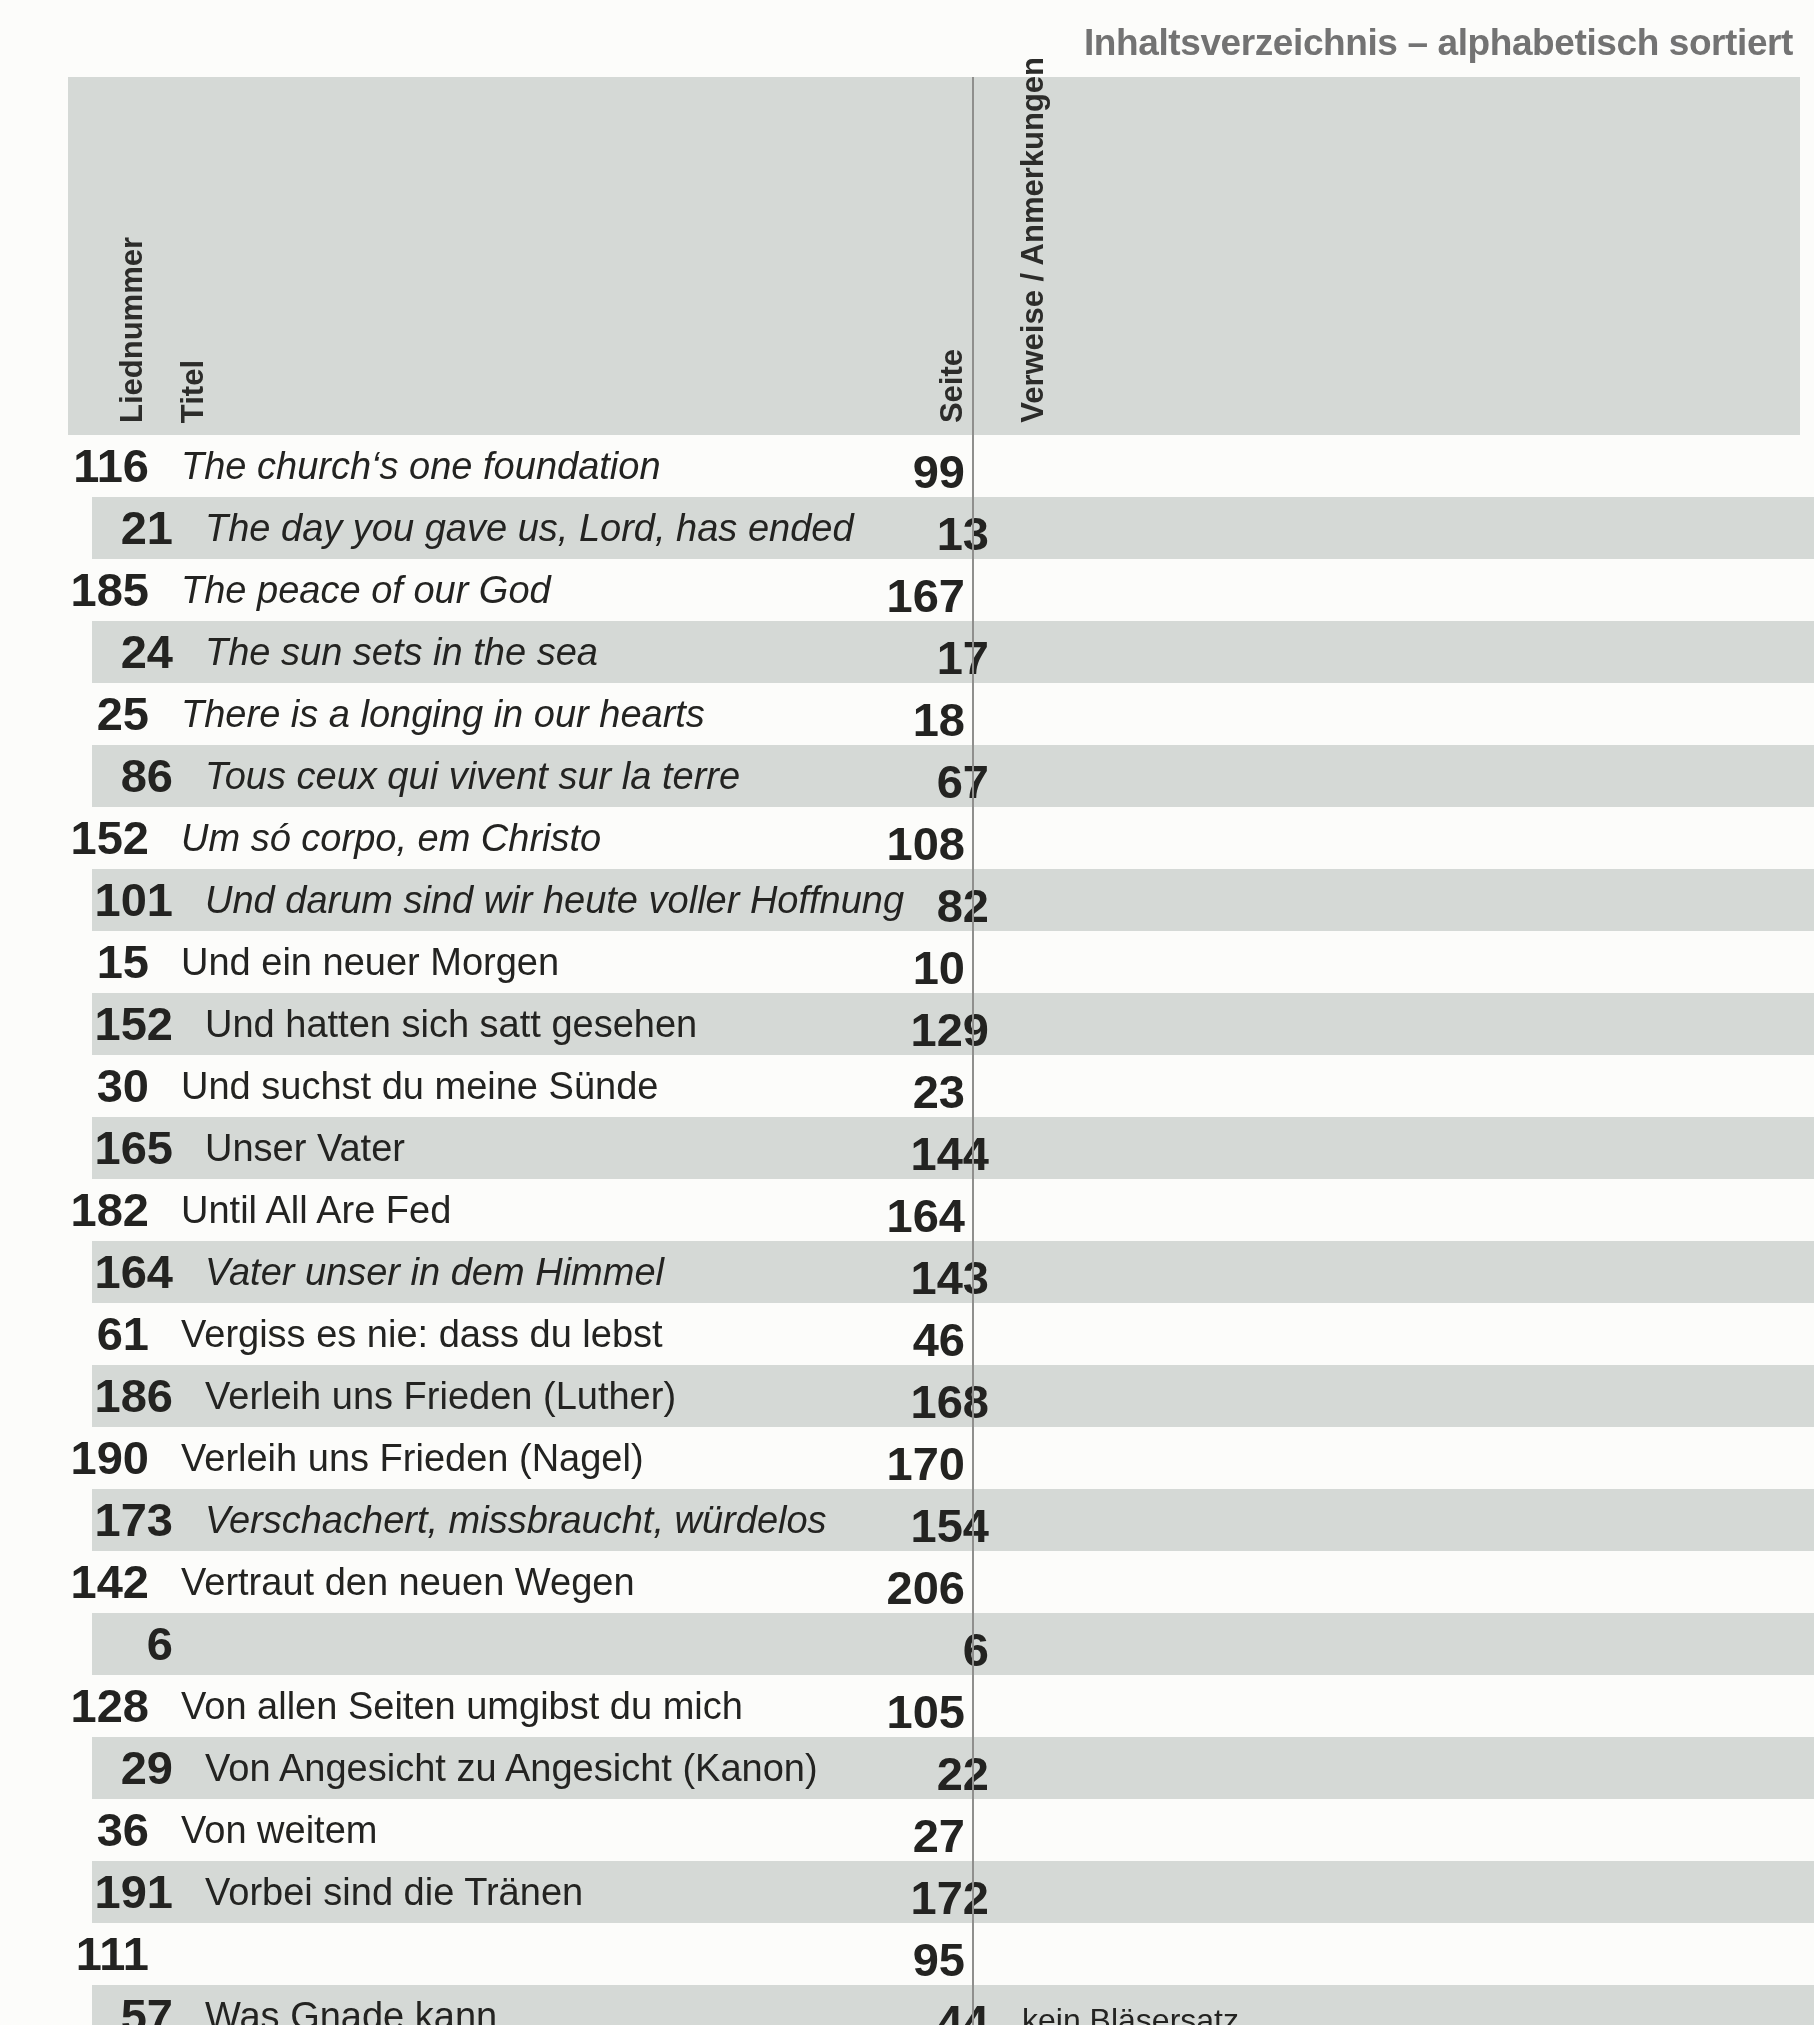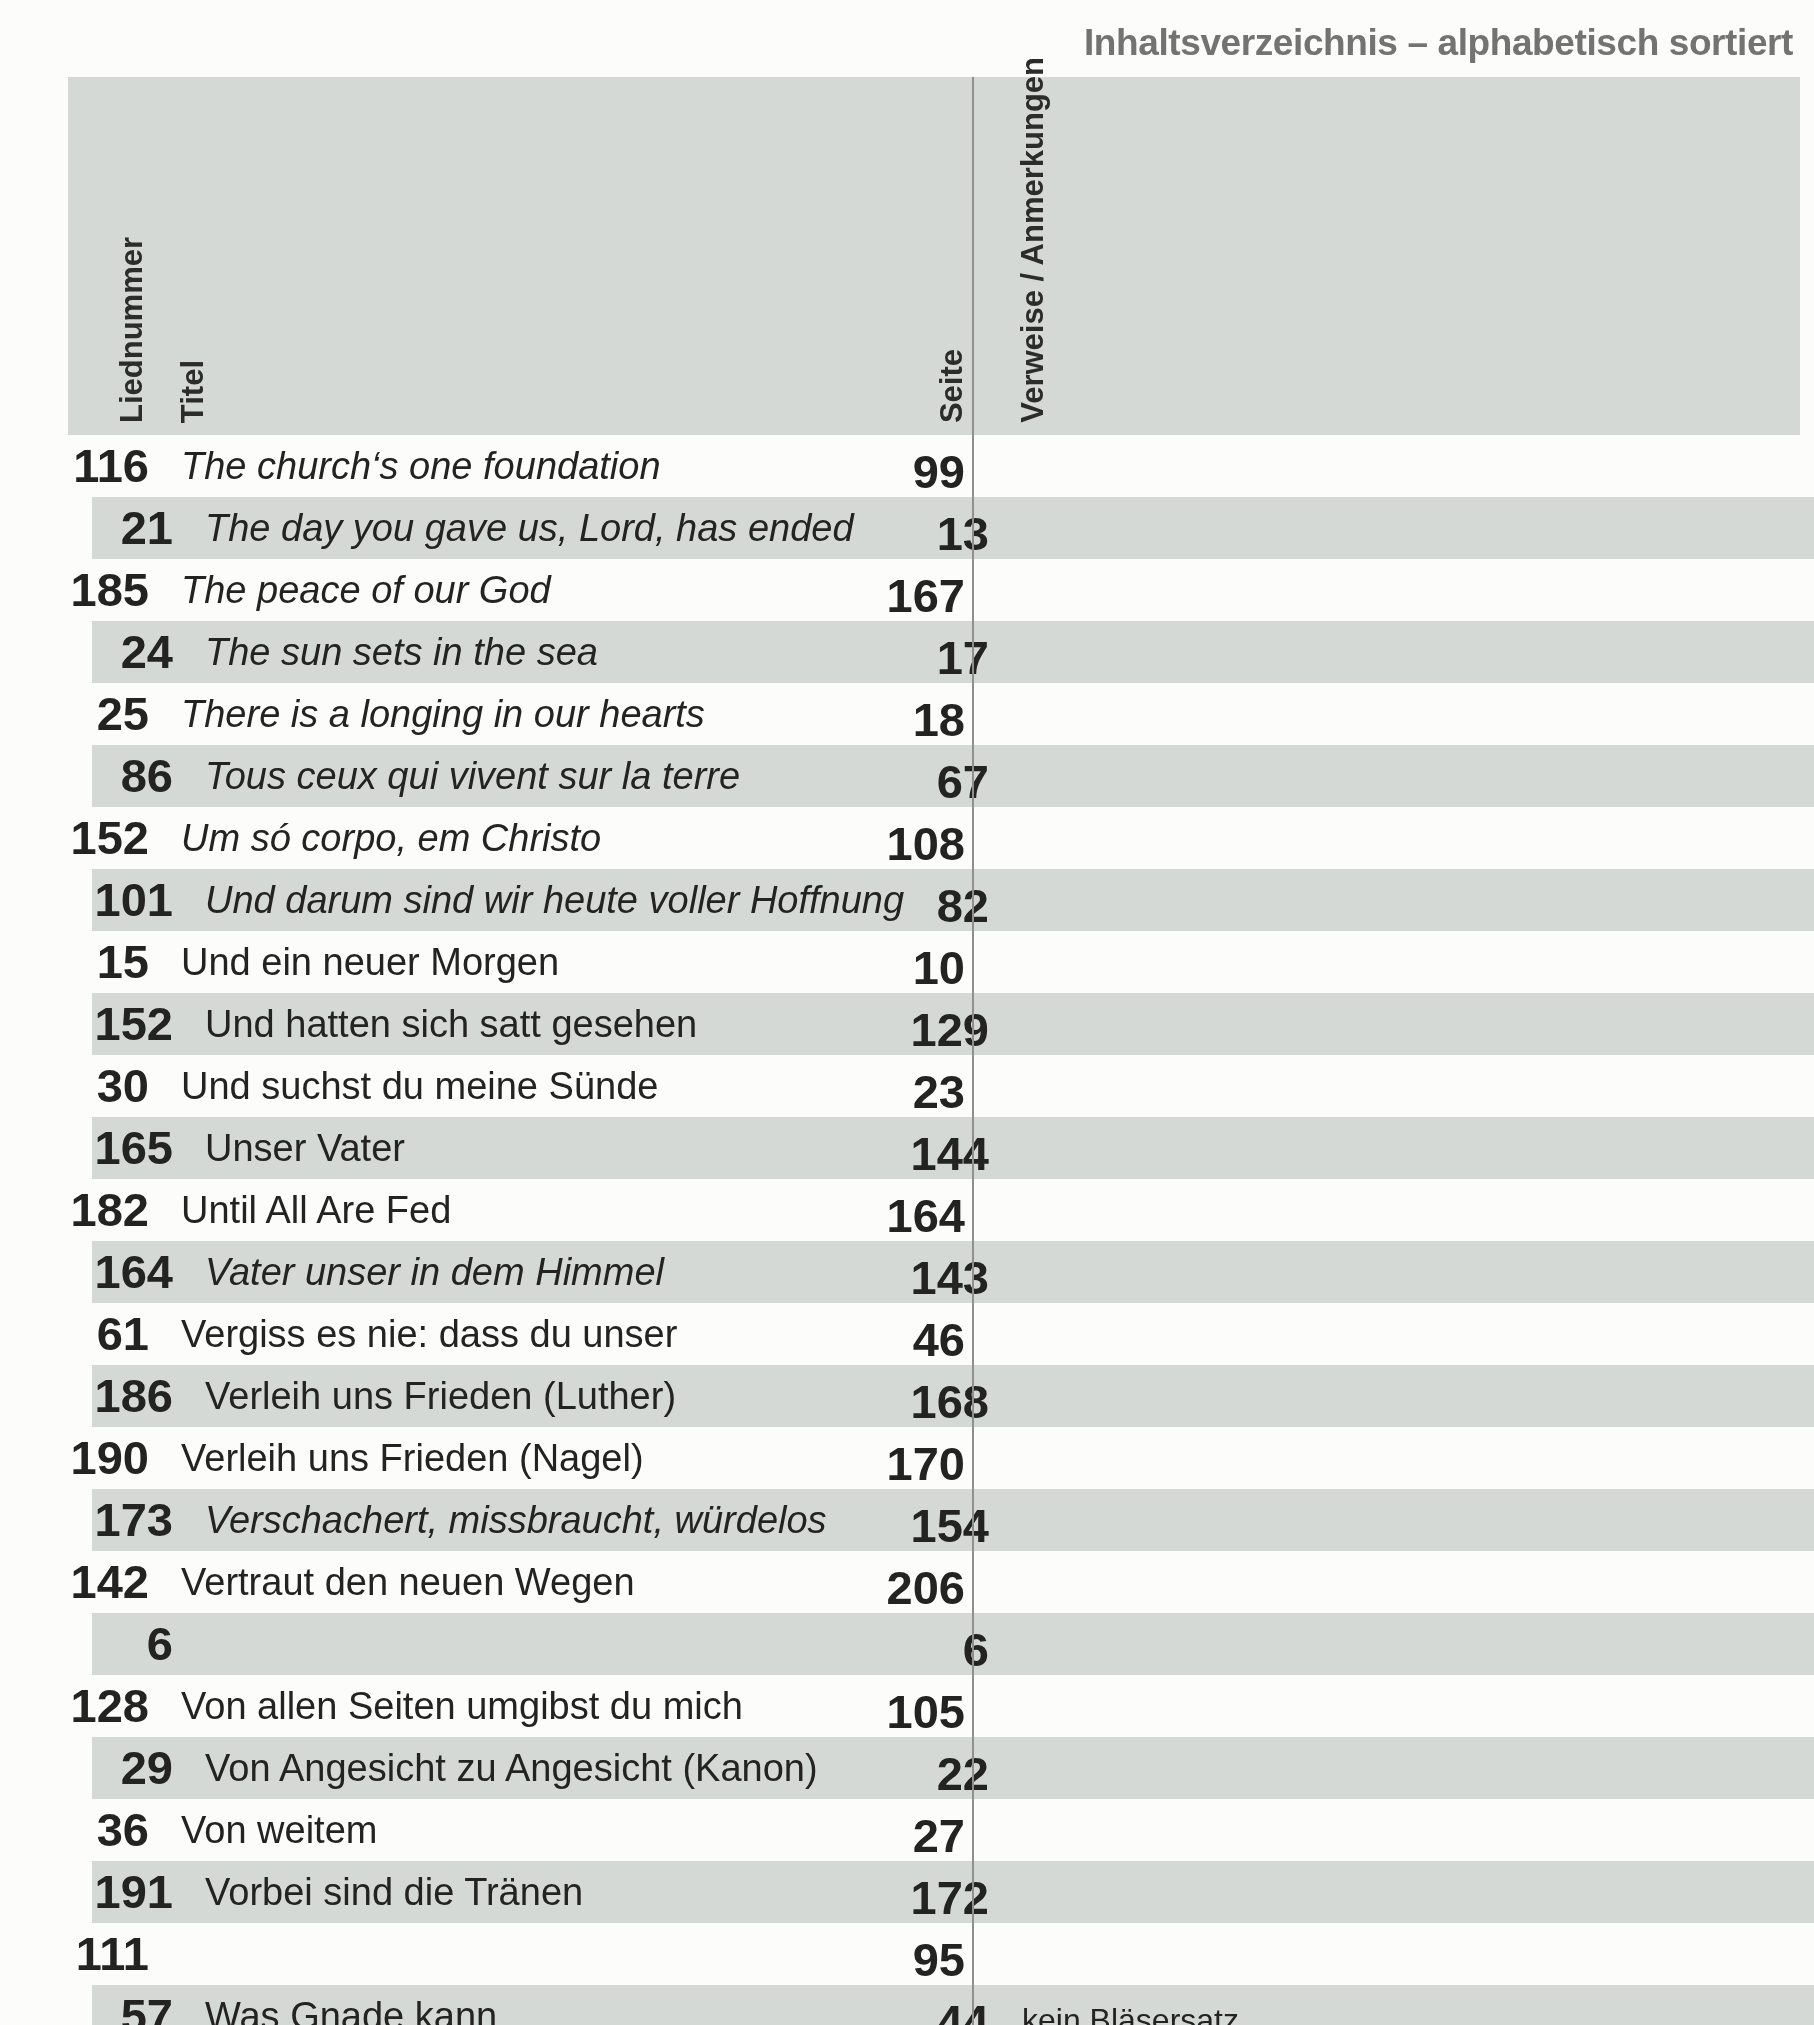--- a/index.html
+++ b/index.html
@@ -216,21 +216,21 @@
 
   <div class="row gray italic">
     <span class="cell-nr">164</span>
     <span class="cell-title">Vater unser in dem Himmel</span>
     <span class="cell-page">143</span>
     <span class="cell-note"></span>
   </div>
 
   <div class="row">
     <span class="cell-nr">61</span>
-    <span class="cell-title">Vergiss es nie: dass du unser</span>
+    <span class="cell-title">Vergiss es nie: dass du lebst</span>
     <span class="cell-page">46</span>
     <span class="cell-note"></span>
   </div>
 
   <div class="row gray">
     <span class="cell-nr">186</span>
     <span class="cell-title">Verleih uns Frieden (Luther)</span>
     <span class="cell-page">168</span>
     <span class="cell-note"></span>
   </div>

